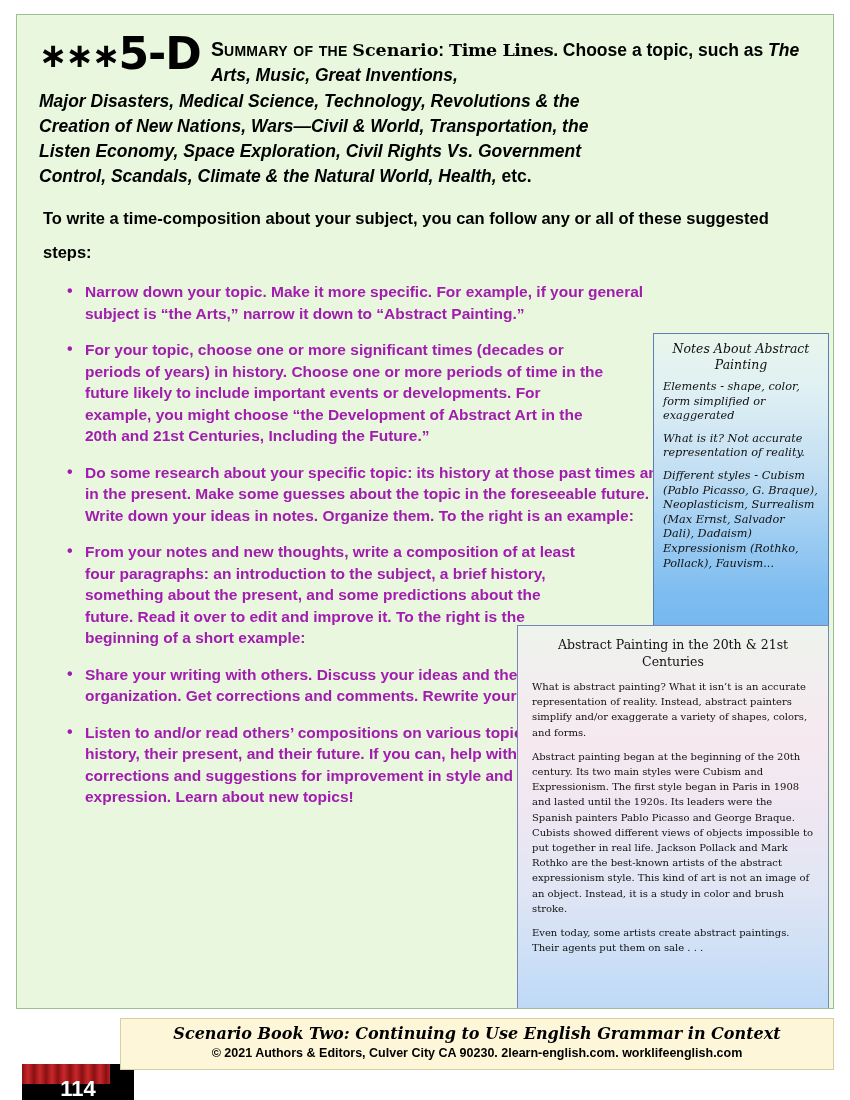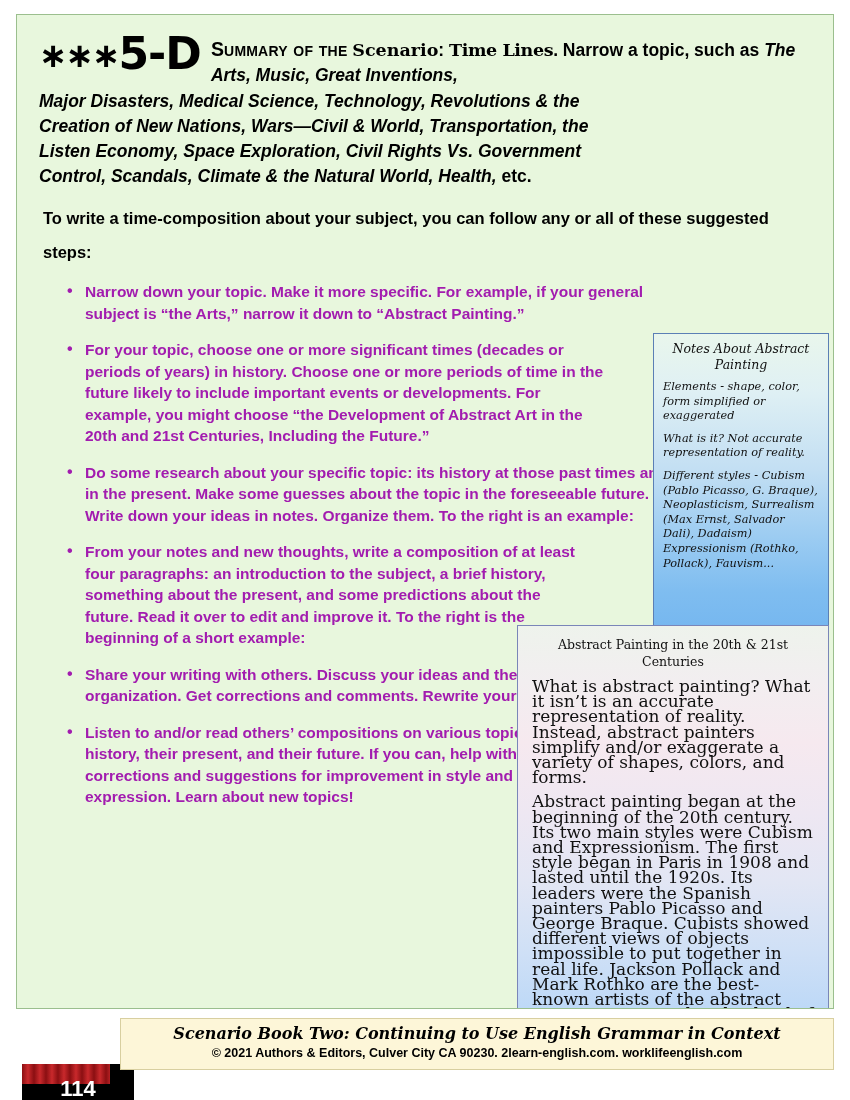--- a/index.html
+++ b/index.html
@@ -167,21 +167,21 @@
     font-family: "DejaVu Serif", serif;
     color: #101010;
   }
   .example-title {
     text-align: center;
     font-size: 12.5px;
     line-height: 17px;
     margin-bottom: 9px;
   }
   .example-para {
-    font-size: 17px;
+    font-size: 10px;
     line-height: 15.2px;
     margin-bottom: 9px;
   }
 
   
   .footer {
     position: absolute;
     left: 16px;
     top: 1018px;
     width: 818px;
@@ -243,21 +243,21 @@
 <body>
 
 <div class="page">
   <div class="sheet">
 
     <div class="header">
       <div class="code"><span class="stars">∗∗∗</span><span>5-D</span></div>
       <div class="summary-line">
         <span class="smallcaps">Summary of the</span>
         <span class="scenario-word">Scenario</span><span>:</span>
-        <span class="timelines-word">Time Lines</span><span>.  Narrow a topic, such as</span>
+        <span class="timelines-word">Time Lines</span><span>.  Choose a topic, such as</span>
         <span class="topic-italic">The Arts, Music, Great Inventions,</span>
       </div>
       <div class="header-rest">
         <span>Major Disasters, Medical Science, Technology, Revolutions &amp; the</span><br>
         <span>Creation of New Nations, Wars—Civil &amp; World, Transportation, the</span><br>
         <span>Listen Economy, Space Exploration, Civil Rights Vs. Government</span><br>
         <span>Control, Scandals, Climate &amp; the Natural World, Health,</span> <span class="plain">etc.</span>
       </div>
     </div>
 

